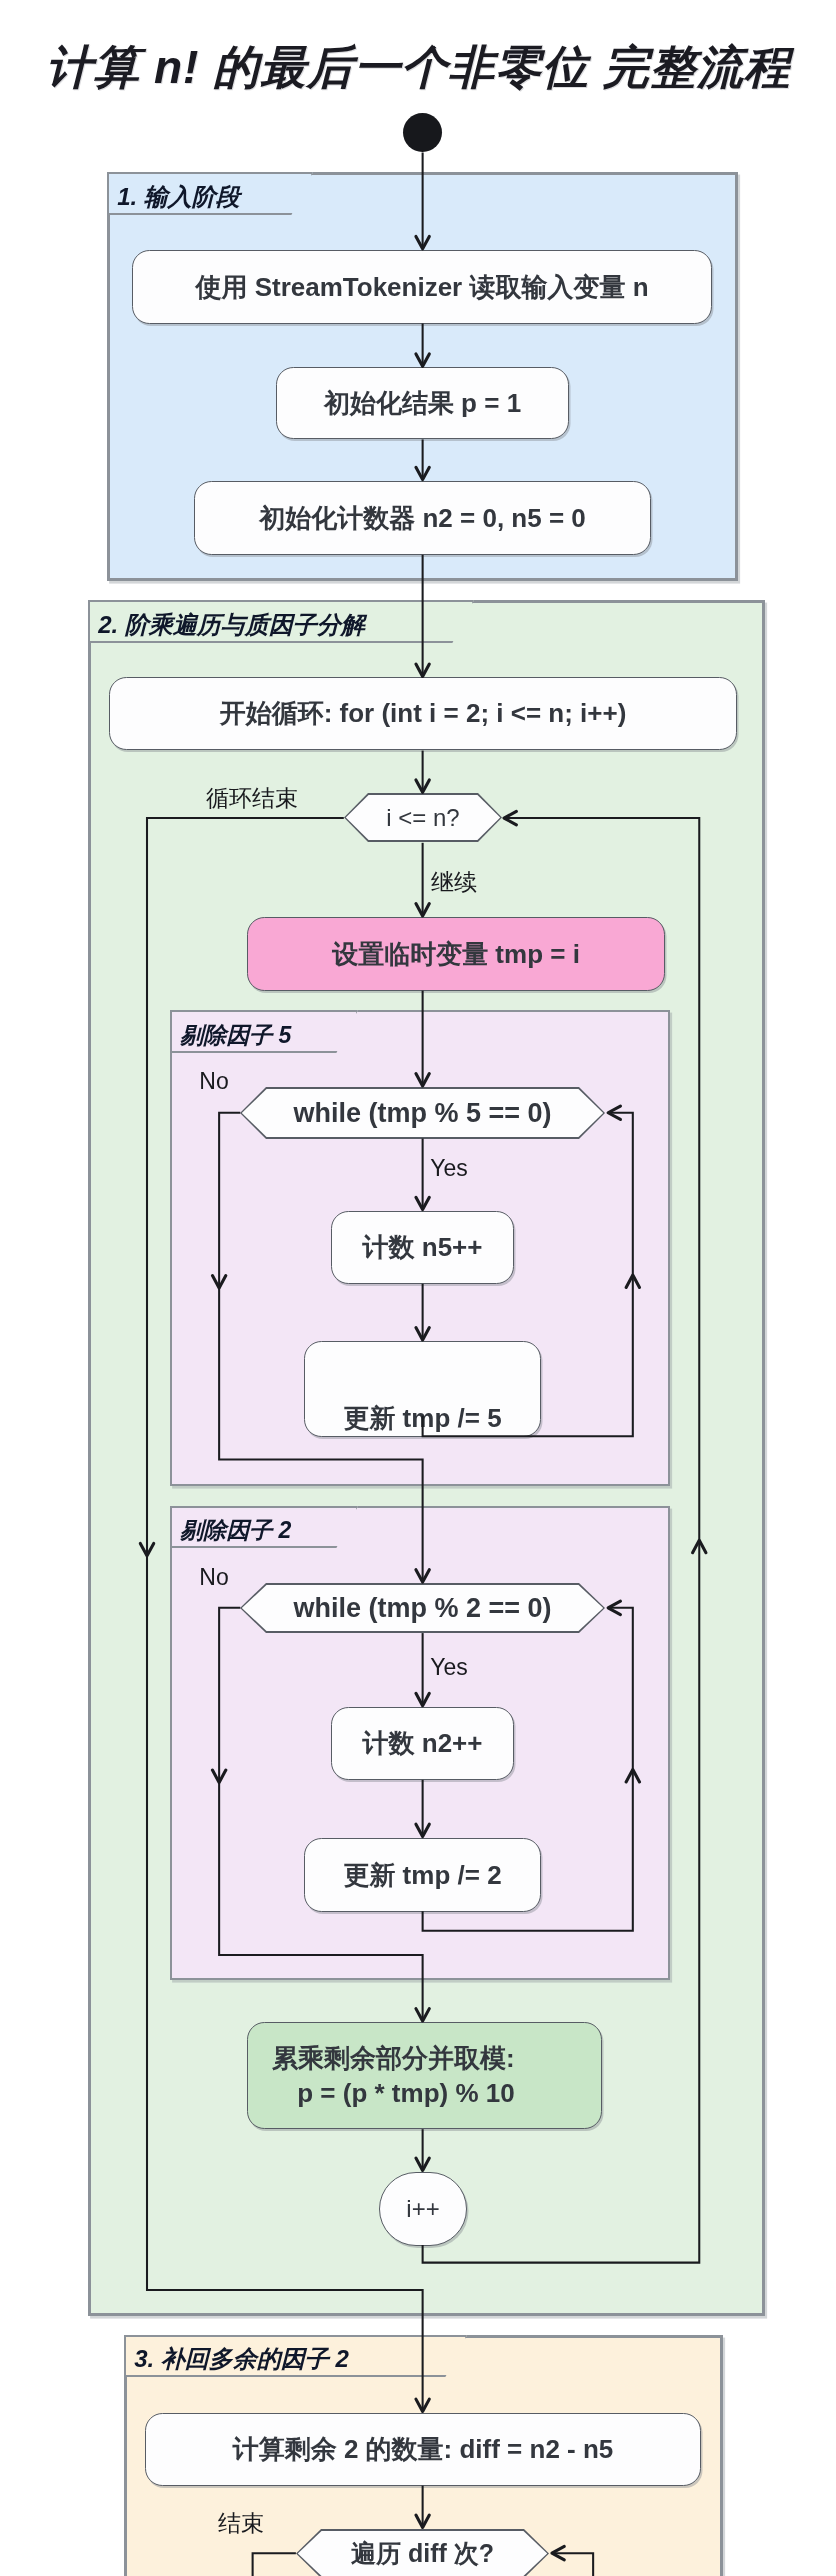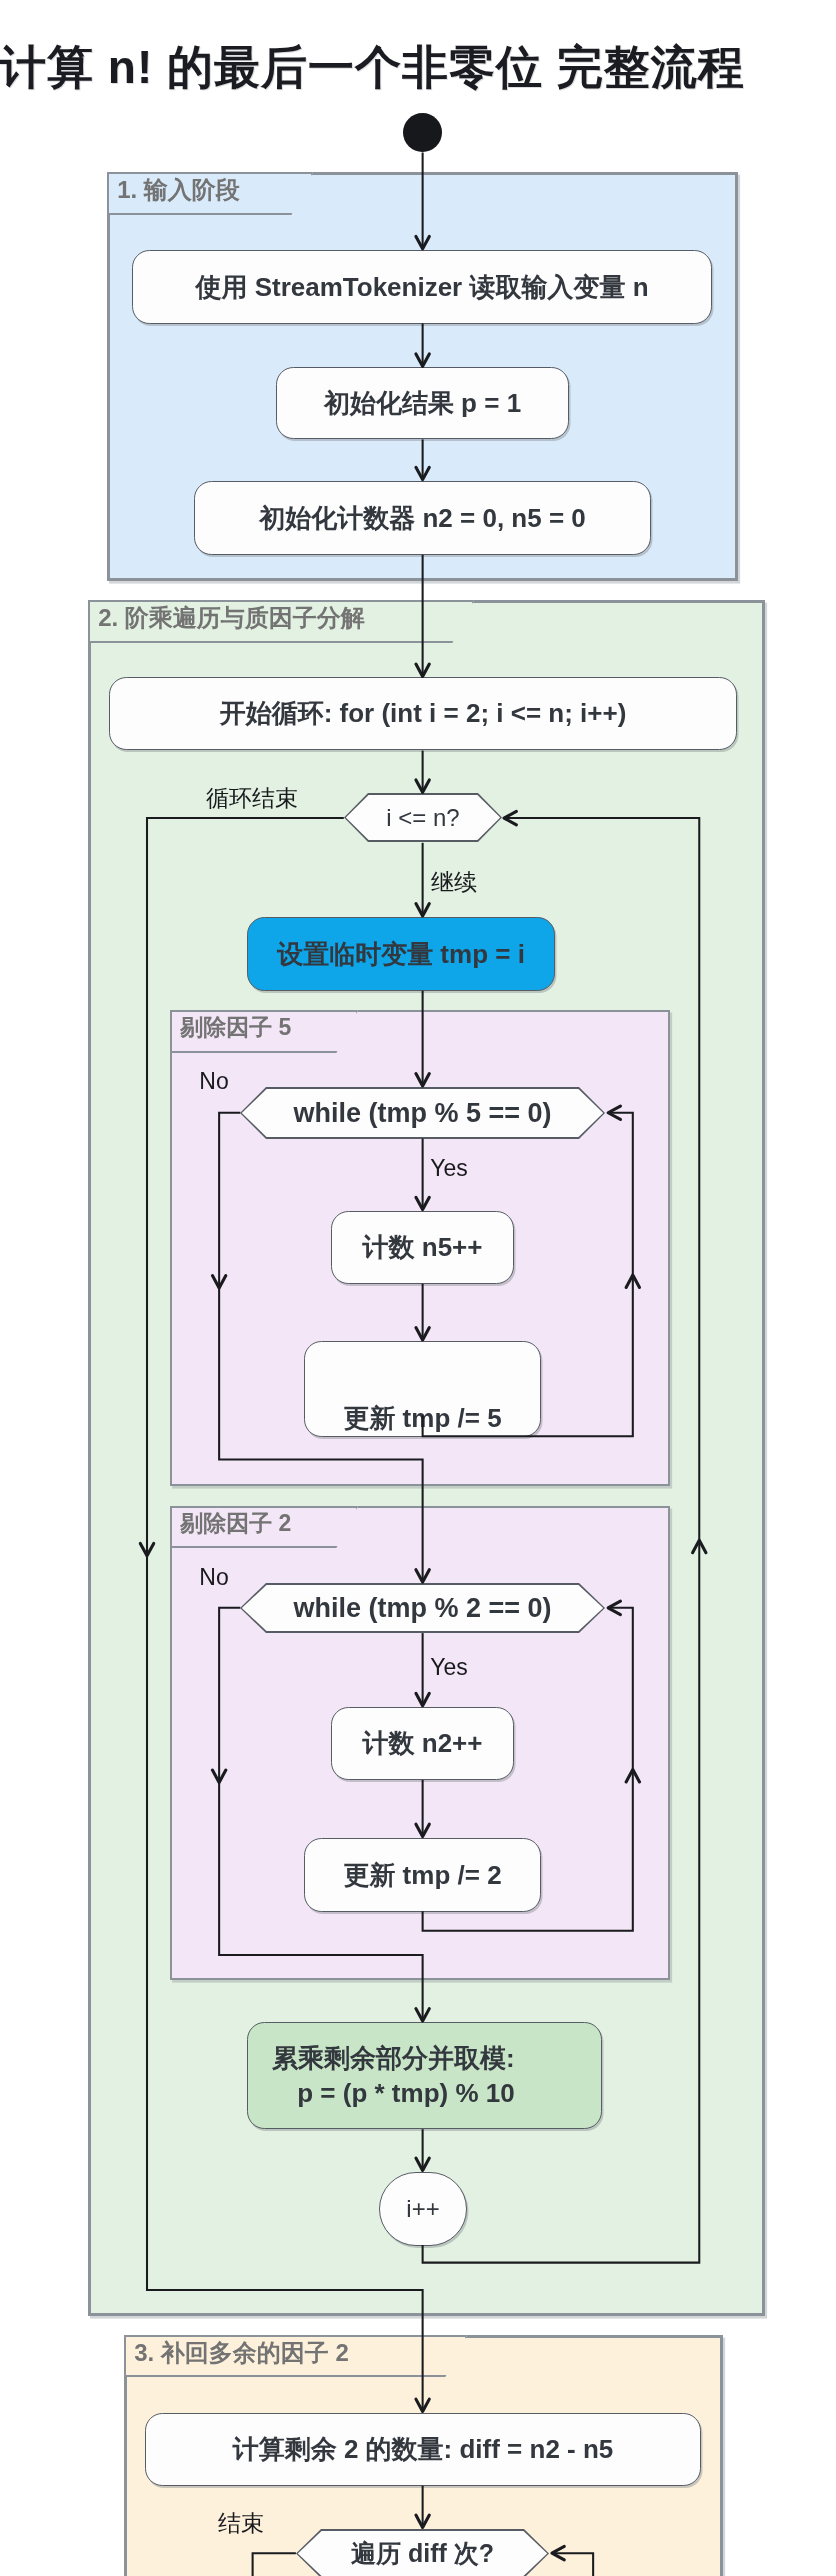--- a/index.html
+++ b/index.html
@@ -1,24 +1,24 @@
 <!DOCTYPE html>
 <html style="font-size:8.2px"><head>
 <meta charset="utf-8">
 <style>
   html,body{margin:0;padding:0;background:#ffffff;}
   #canvas{position:relative;width:837px;height:3363px;background:#ffffff;
     font-family:"Liberation Sans","DejaVu Sans",sans-serif;overflow:hidden;}
   .abs{position:absolute;}
-  .title{width:100%;font-size:46px;font-weight:800;color:#1b1b22;
-    letter-spacing:1px;text-shadow:1px 1px 0 rgba(120,120,130,.25);}
+  .title{width:100%;text-align:center;font-size:46px;font-weight:800;color:#1b1b22;
+    letter-spacing:1px;text-shadow:1px 1px 0 rgba(120,120,130,.25);font-style:italic;}
   .section{position:absolute;border:3.1px solid #8c9299;box-shadow:2.1px 2.6px 0 rgba(140,146,153,.38);box-sizing:border-box;}
-  .tab{position:absolute;border:2.6px solid #8c9299;box-sizing:border-box;color:#737373;font-weight:700;
-    display:flex;align-items:flex-start;padding:0 31px 0 8.2px;
-    clip-path:polygon(0 0,100% 0,calc(100% - 21.6px) 100%,0 100%);}
+  .tab{position:absolute;border:2.6px solid #8c9299;box-sizing:border-box;color:#0f172a;font-weight:700;
+    display:flex;align-items:flex-end;padding:0 31px 0 8.2px;
+    clip-path:polygon(0 0,100% 0,calc(100% - 21.6px) 100%,0 100%);font-style:italic;}
   .node{position:absolute;background:#fdfdfe;border:1.5px solid #575c64;border-radius:17.5px;
     display:flex;align-items:center;justify-content:center;text-align:center;
     color:#33373e;font-weight:700;font-size:26px;box-sizing:border-box;
     box-shadow:1.5px 2.1px 0 rgba(130,136,143,.42);}
   .node.left{justify-content:flex-start;text-align:right;padding-left:24px;line-height:1.32;}
   .stadium{border-radius:41px;}
   .hexwrap{position:absolute;}
   .hex-border{position:absolute;inset:0;background:#575c64;}
   .hex-fill{position:absolute;inset:1.8px;background:#fdfdfe;}
   .hex-label{position:absolute;inset:0;display:flex;align-items:center;justify-content:center;
@@ -63,21 +63,21 @@
   </div>
 
   <div class="hexwrap" style="left:344px;top:793px;width:158px;height:49px;">
     <div class="hex-border" style="clip-path:polygon(24px 0,calc(100% - 24px) 0,100% 50%,calc(100% - 24px) 100%,24px 100%,0 50%);"></div>
     <div class="hex-fill" style="clip-path:polygon(23px 0,calc(100% - 23px) 0,100% 50%,calc(100% - 23px) 100%,23px 100%,0 50%);"></div>
     <div class="hex-label" style="font-size:24px;font-weight:500;">i &lt;= n?</div>
   </div>
   <div class="elabel" style="left:252px;top:798px;">循环结束</div>
   <div class="elabel" style="left:454px;top:882px;">继续</div>
 
-  <div class="node" style="left:247px;top:917px;width:308px;height:74px;background:#0ea5e9;">
+  <div class="node" style="left:247px;top:917px;width:418px;height:74px;background:#f9a8d4;">
     <span>设置临时变量 tmp = i</span>
   </div>
 
   <div class="section" style="left:170px;top:1010px;width:500px;height:476px;background:#f3e6f6;border-width:2.6px;"></div>
   <div class="tab" style="left:170px;top:1010px;width:188px;height:43px;background:#f3e6f6;font-size:23px;">
     <span>剔除因子 5</span>
   </div>
   <div class="hexwrap" style="left:240px;top:1087px;width:365px;height:52px;text-align:center;">
     <div class="hex-border" style="clip-path:polygon(26px 0,calc(100% - 26px) 0,100% 50%,calc(100% - 26px) 100%,26px 100%,0 50%);"></div>
     <div class="hex-fill" style="clip-path:polygon(25px 0,calc(100% - 25px) 0,100% 50%,calc(100% - 25px) 100%,25px 100%,0 50%);"></div>

